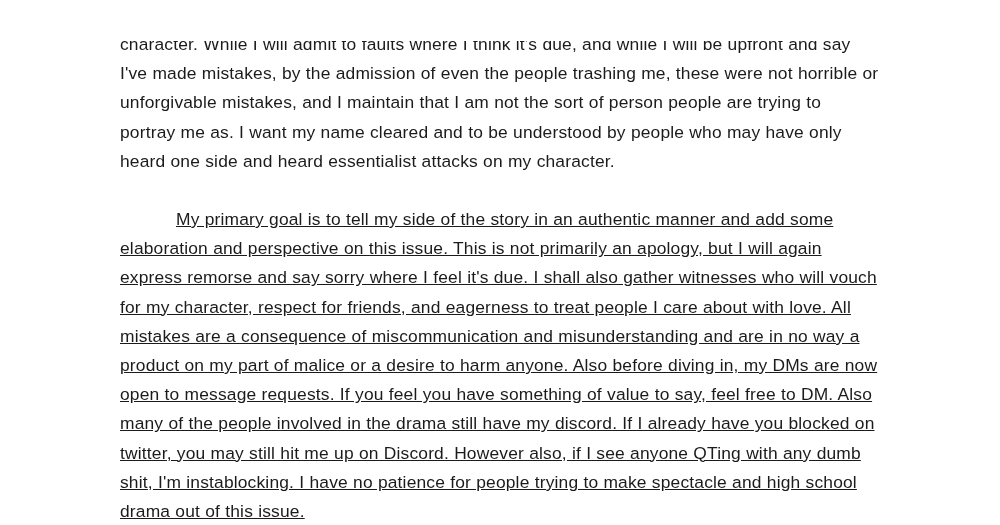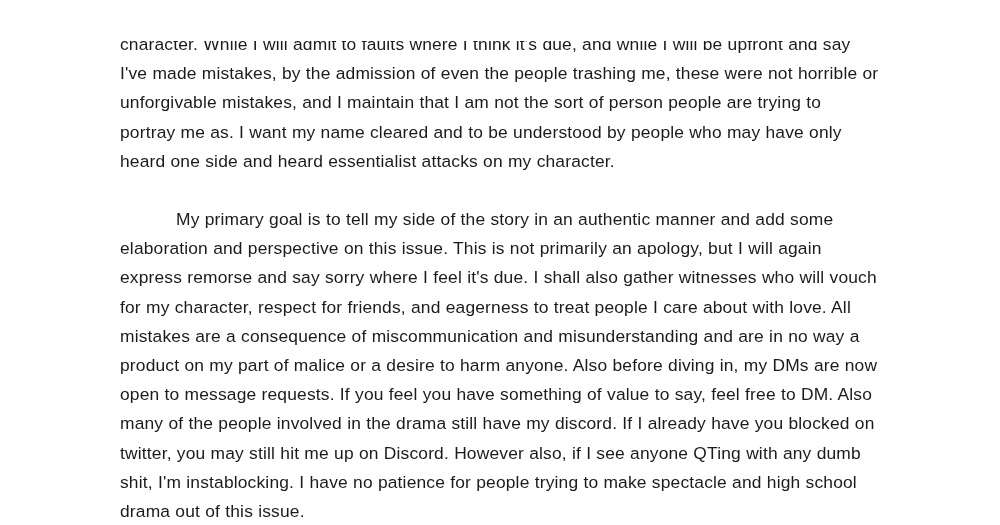--- a/index.html
+++ b/index.html
@@ -34,20 +34,21 @@
     color: #1b1b1b;
     text-align: left;
     letter-spacing: 0.01em;
     word-spacing: 0.01em;
   }
   p.para + p.para {
     margin-top: 29px;
   }
   p.indent {
     text-indent: 56px;
+    text-decoration: underline;
   }
   .clip-top {
     
   }
 </style>
 </head>
 <body>
 
 <div class="page">
   <div class="doc-body">

